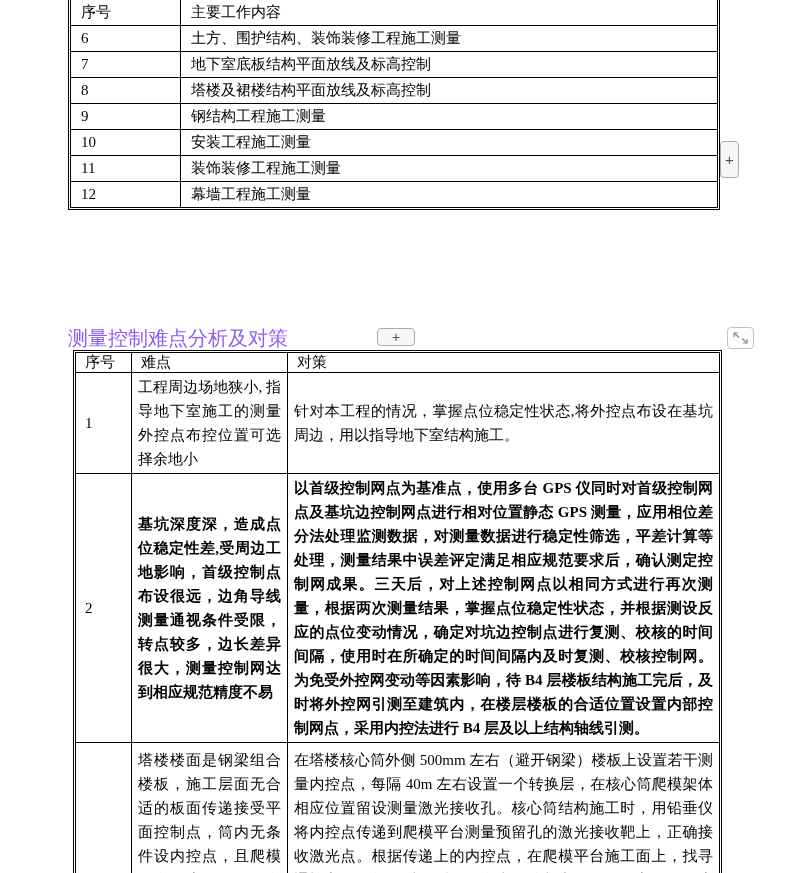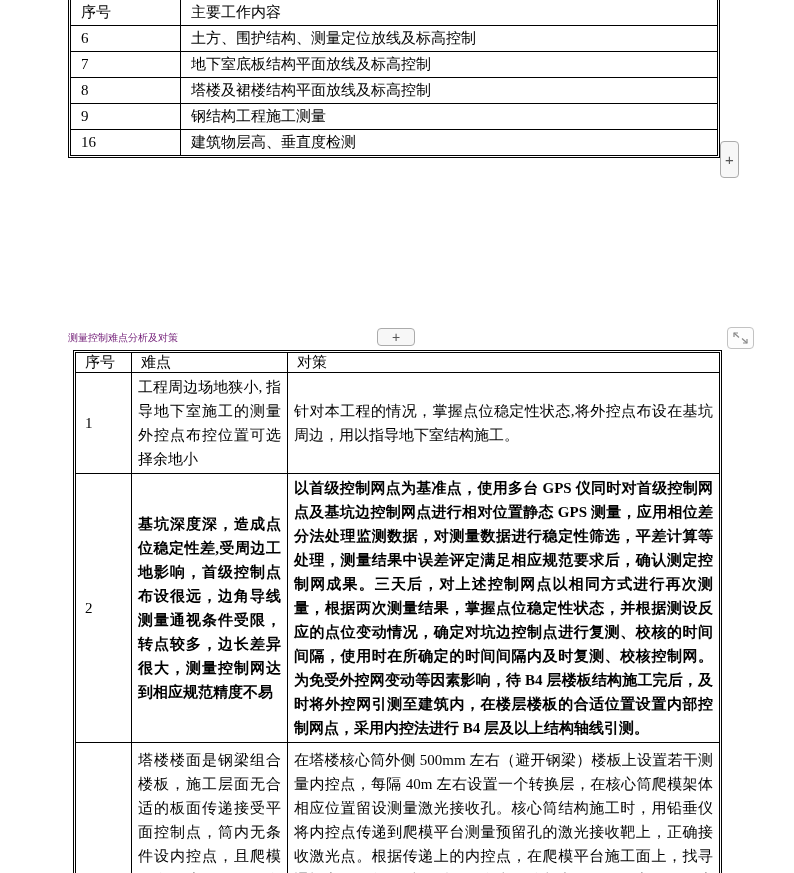--- a/index.html
+++ b/index.html
@@ -37,21 +37,21 @@
   .t2 tr.r1 td.txt { vertical-align:middle; }
   .t2 tr.r2 td { height:242px; }
   .t2 tr.r2 td.txt { vertical-align:middle;font-weight:bold; }
   .t2 tr.r3 td { height:275px; }
   .t2 tr.r3 td.txt { vertical-align:top; padding-top:5px; }
   .t2 tr.r3 td.num { vertical-align:middle; }
 
   
   .sec-title {
     position:absolute; left:68px; top:330px;
-    font-size:10px; line-height:16px; color:#701a75; white-space:nowrap;
+    font-size:20px; line-height:16px; color:#8b5cf6; white-space:nowrap;
   }
 
   
   .ctl {
     position:absolute; display:flex; align-items:center; justify-content:center;
     background:#f7f7f7; border:1px solid #ababab; border-radius:4px;
     color:#555; font-family:"Liberation Sans","DejaVu Sans",sans-serif;
     cursor:pointer; padding:0;
   }
   .plus-right { left:720px; top:141px; width:19px; height:37px; font-size:15px; }
@@ -65,37 +65,45 @@
 <div class="page">
 
   <table class="t1">
     <tbody>
         <tr>
       <td class="c1">序号</td>
       <td>主要工作内容</td>
     </tr>
     <tr>
       <td class="c1">6</td>
-      <td>土方、围护结构、测量定位放线及标高控制</td>
+      <td>土方、围护结构、装饰装修工程施工测量</td>
     </tr>
     <tr>
       <td class="c1">7</td>
       <td>地下室底板结构平面放线及标高控制</td>
     </tr>
     <tr>
       <td class="c1">8</td>
       <td>塔楼及裙楼结构平面放线及标高控制</td>
     </tr>
     <tr>
       <td class="c1">9</td>
       <td>钢结构工程施工测量</td>
     </tr>
     <tr>
-      <td class="c1">16</td>
-      <td>建筑物层高、垂直度检测</td>
+      <td class="c1">10</td>
+      <td>安装工程施工测量</td>
+    </tr>
+    <tr>
+      <td class="c1">11</td>
+      <td>装饰装修工程施工测量</td>
+    </tr>
+    <tr>
+      <td class="c1">12</td>
+      <td>幕墙工程施工测量</td>
     </tr>
   </tbody>
     </table>
 
   <button class="ctl plus-right">
     <span>+</span>
   </button>
 
   <div class="sec-title">测量控制难点分析及对策</div>
 

